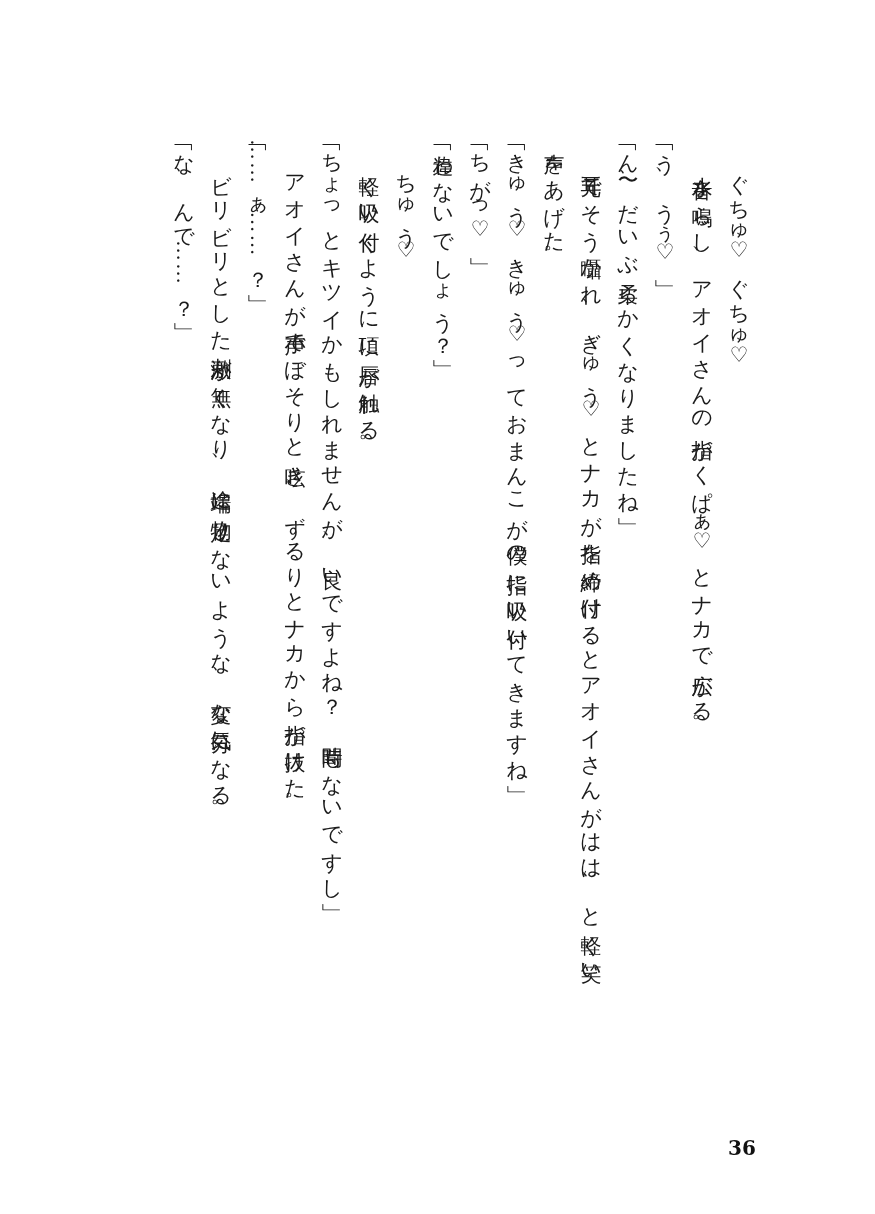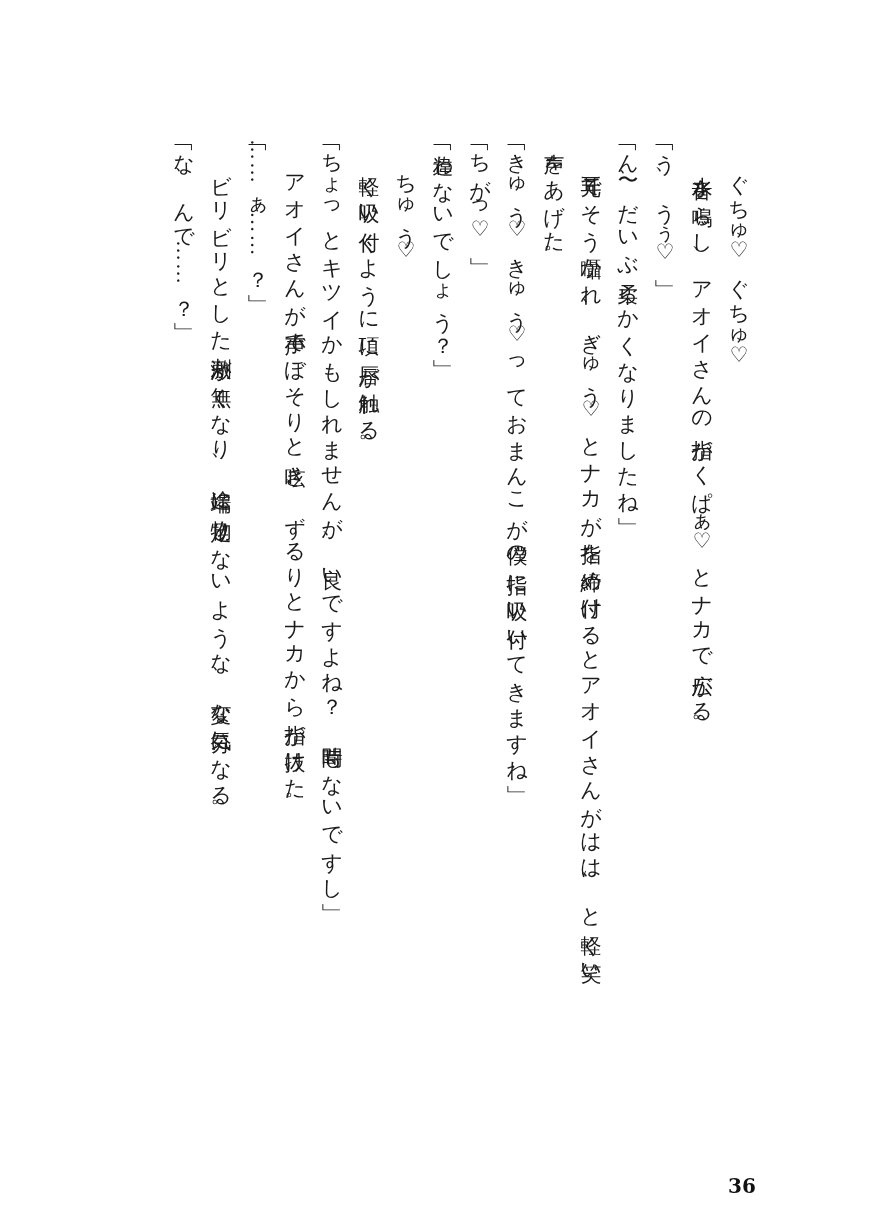--- a/index.html
+++ b/index.html
@@ -37,21 +37,21 @@
     letter-spacing: 2px;    
     white-space: pre;       
     font-weight: 400;
   }
   .tline.indent {
     text-indent: 23px;      
   }
   .page-number {
     position: absolute;
     left: 727px;
-    top: 1174px;
+    top: 1136px;
     width: 30px;
     text-align: center;
     font-family: "DejaVu Serif", "Liberation Serif", serif;
     font-size: 20px;
     font-weight: 700;
     color: #111111;
   }
 </style>
 </head>
 <body>

